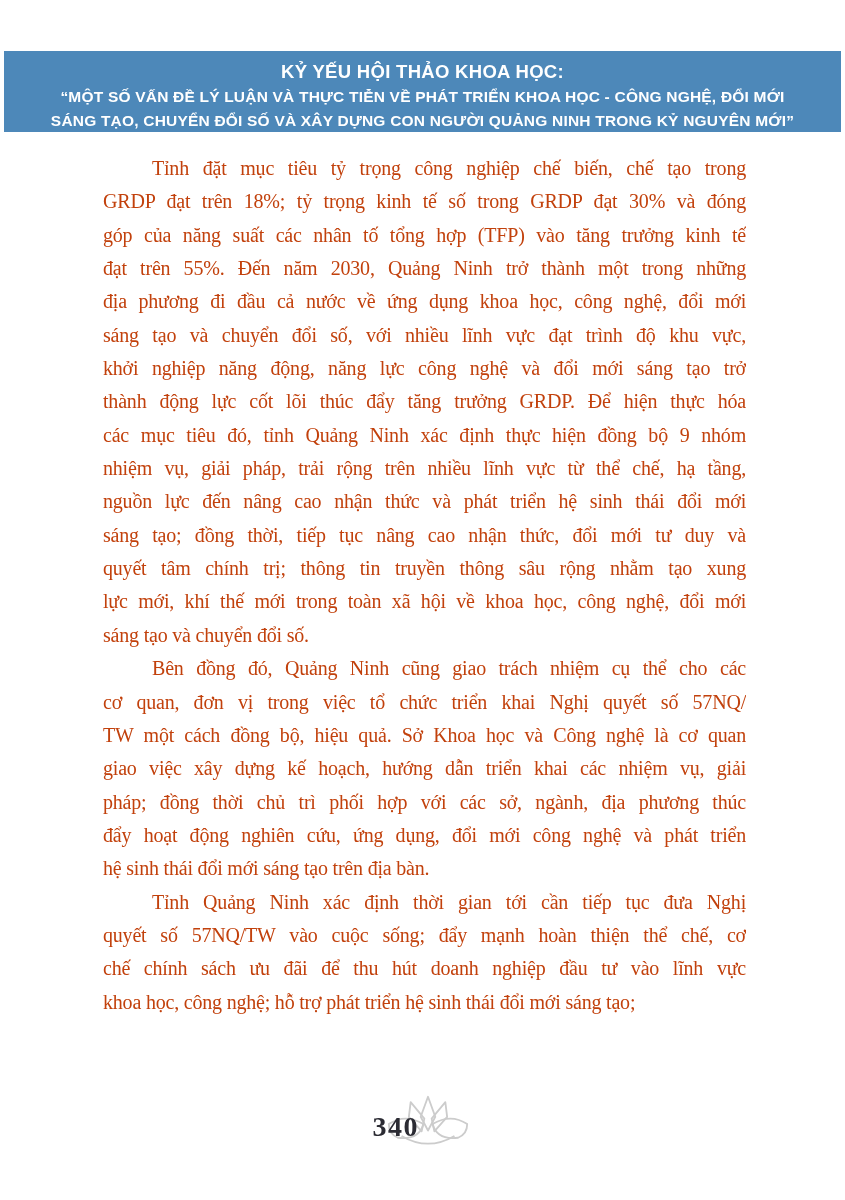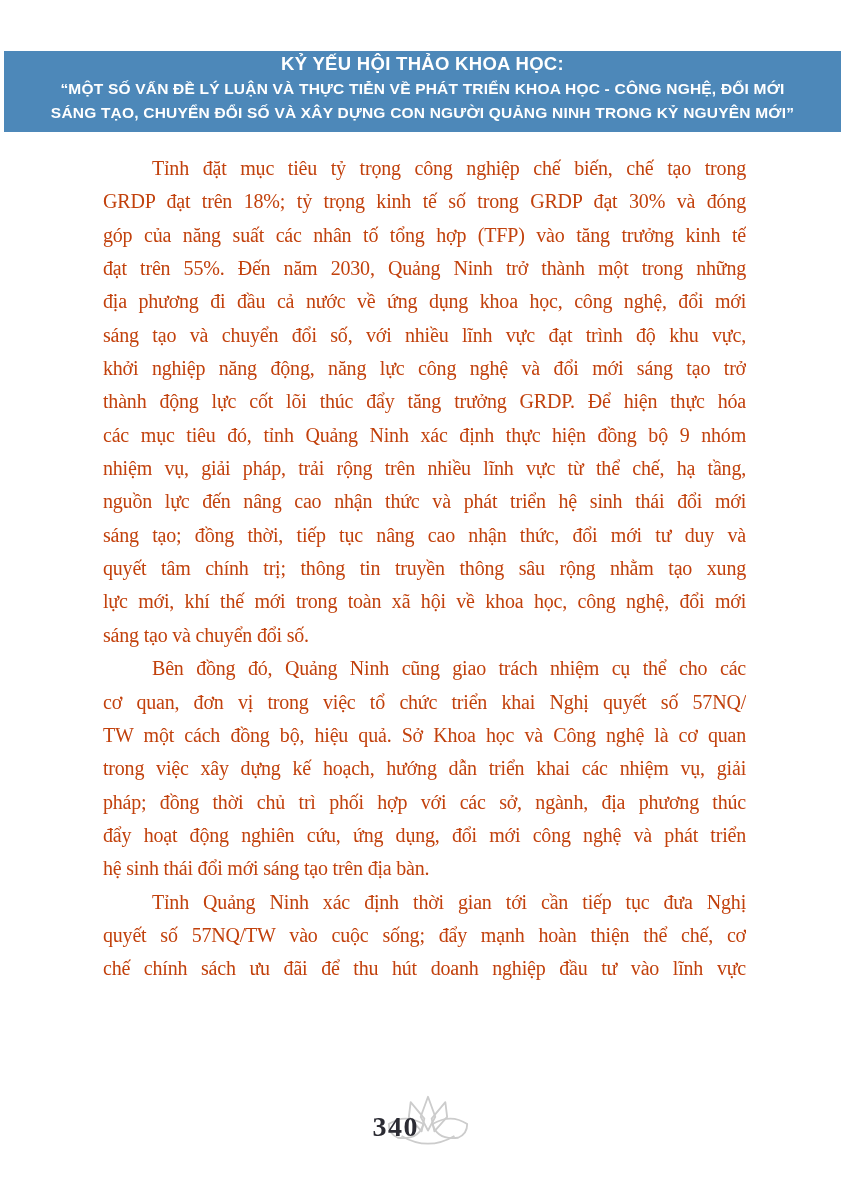--- a/index.html
+++ b/index.html
@@ -20,21 +20,21 @@
   .banner {
     position: absolute;
     top: 51px;
     left: 4px;
     right: 4px;
     height: 81px;
     text-align: center;
     font-family: "Liberation Sans", "DejaVu Sans", sans-serif;
     font-weight: bold;
     box-sizing: border-box;
-    padding-top: 0;
+    padding-top: 8px;
   }
   .banner-title {
     font-size: 18.5px;
     line-height: 26px;
     letter-spacing: 0.3px;
   }
   .banner-sub {
     font-size: 15.5px;
     line-height: 24px;
     letter-spacing: 0.2px;
@@ -116,29 +116,30 @@
         <div class="line">nguồn lực đến nâng cao nhận thức và phát triển hệ sinh thái đổi mới</div>
         <div class="line">sáng tạo; đồng thời, tiếp tục nâng cao nhận thức, đổi mới tư duy và</div>
         <div class="line">quyết tâm chính trị; thông tin truyền thông sâu rộng nhằm tạo xung</div>
         <div class="line">lực mới, khí thế mới trong toàn xã hội về khoa học, công nghệ, đổi mới</div>
         <div class="line para-end">sáng tạo và chuyển đổi số.</div>
       </div>
       <div class="paragraph">
         <div class="line para-start">Bên đồng đó, Quảng Ninh cũng giao trách nhiệm cụ thể cho các</div>
         <div class="line">cơ quan, đơn vị trong việc tổ chức triển khai Nghị quyết số 57NQ/</div>
         <div class="line">TW một cách đồng bộ, hiệu quả. Sở Khoa học và Công nghệ là cơ quan</div>
-        <div class="line">trong việc xây dựng kế hoạch, hướng dẫn triển khai các nhiệm vụ, giải</div>
+        <div class="line">giao việc xây dựng kế hoạch, hướng dẫn triển khai các nhiệm vụ, giải</div>
         <div class="line">pháp; đồng thời chủ trì phối hợp với các sở, ngành, địa phương thúc</div>
         <div class="line">đẩy hoạt động nghiên cứu, ứng dụng, đổi mới công nghệ và phát triển</div>
         <div class="line para-end">hệ sinh thái đổi mới sáng tạo trên địa bàn.</div>
       </div>
       <div class="paragraph">
         <div class="line para-start">Tỉnh Quảng Ninh xác định thời gian tới cần tiếp tục đưa Nghị</div>
         <div class="line">quyết số 57NQ/TW vào cuộc sống; đẩy mạnh hoàn thiện thể chế, cơ</div>
         <div class="line">chế chính sách ưu đãi để thu hút doanh nghiệp đầu tư vào lĩnh vực</div>
+        <div class="line para-end">khoa học, công nghệ; hỗ trợ phát triển hệ sinh thái đổi mới sáng tạo;</div>
       </div>
     </main>
 
   <footer class="page-footer">
     <svg class="lotus" width="92" height="62" viewBox="0 0 100 68" aria-hidden="true">
       <g fill="none" stroke-width="2" stroke-linejoin="round">
         <path d="M50 3 L58 25 L50 40 L42 25 Z" stroke="#cccccc"></path>
         <path d="M31 9 L46 27 L43 41 L29 25 Z" stroke="#cccccc"></path>
         <path d="M69 9 L54 27 L57 41 L71 25 Z" stroke="#cccccc"></path>
         <path d="M7 33 Q25 21 45 33 Q40 51 17 48 Q7 44 7 33 Z" stroke="#cccccc"></path>

